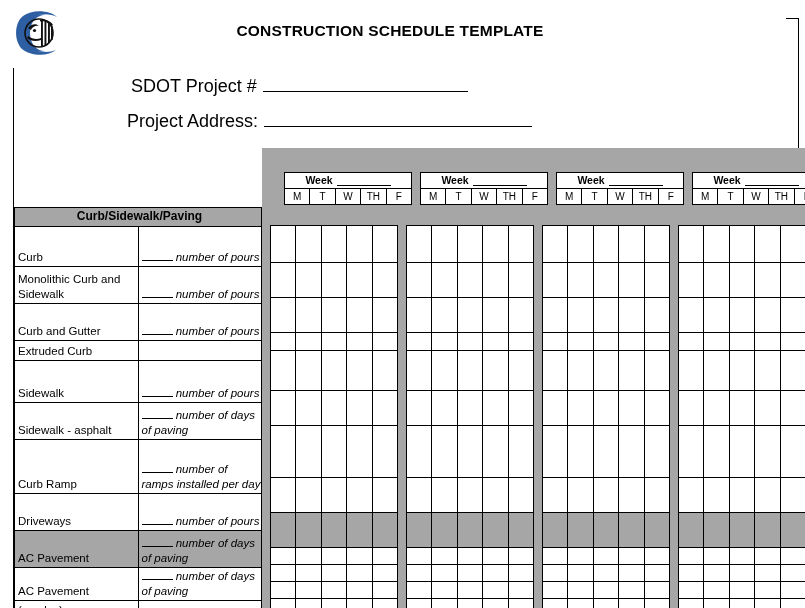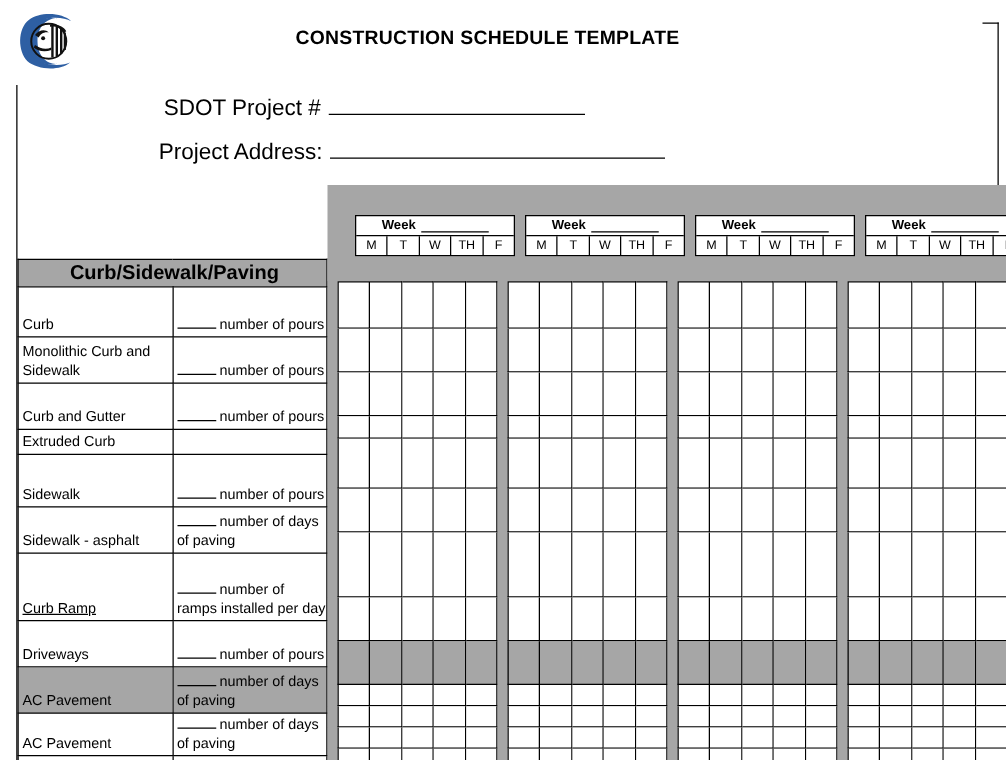--- a/index.html
+++ b/index.html
@@ -145,26 +145,26 @@
   #left-table td {
     border: 1.1px solid #000000;
     font-size: 11.5px;
     color: #000000;
     padding: 0 0 1px 3px;
     vertical-align: bottom;
     line-height: 1.32;
     overflow: hidden;
   }
   #left-table td.col-task  { width: 119px; margin-top: 42px; }
-  #left-table td.col-desc  { width: 129px; }
+  #left-table td.col-desc  { width: 129px; font-style: italic; }
   #left-table tr.section-head td {
     background: #a6a6a6;
     text-align: center;
     font-weight: bold;
-    font-size: 16px;
+    font-size: 12px;
     vertical-align: middle;
     padding-bottom: 0;
   }
   #left-table tr.shaded td { background: #a6a6a6; }
   .blank-fill {
     display: inline-block;
     border-bottom: 1.2px solid #000000;
     width: 31px;
     height: 11px;
     vertical-align: baseline;
@@ -330,21 +330,21 @@
         </tr>
         <tr>
           <td class="col-task" style="height: 40px;">Sidewalk</td>
           <td class="col-desc"><span class="blank-fill"></span><span> number of pours</span></td>
         </tr>
         <tr>
           <td class="col-task" style="height: 35px;">Sidewalk - asphalt</td>
           <td class="col-desc"><span class="blank-fill"></span><span> number of days of paving</span></td>
         </tr>
         <tr>
-          <td class="col-task" style="height: 52px; text-decoration: underline;">Curb Ramp</td>
+          <td class="col-task" style="height: 52px;">Curb Ramp</td>
           <td class="col-desc"><span class="blank-fill"></span><span> number of ramps installed per day</span></td>
         </tr>
         <tr>
           <td class="col-task" style="height: 35px;">Driveways</td>
           <td class="col-desc"><span class="blank-fill"></span><span> number of pours</span></td>
         </tr>
         <tr class="shaded">
           <td class="col-task" style="height: 35px;">AC Pavement</td>
           <td class="col-desc"><span class="blank-fill"></span><span> number of days of paving</span></td>
         </tr>

